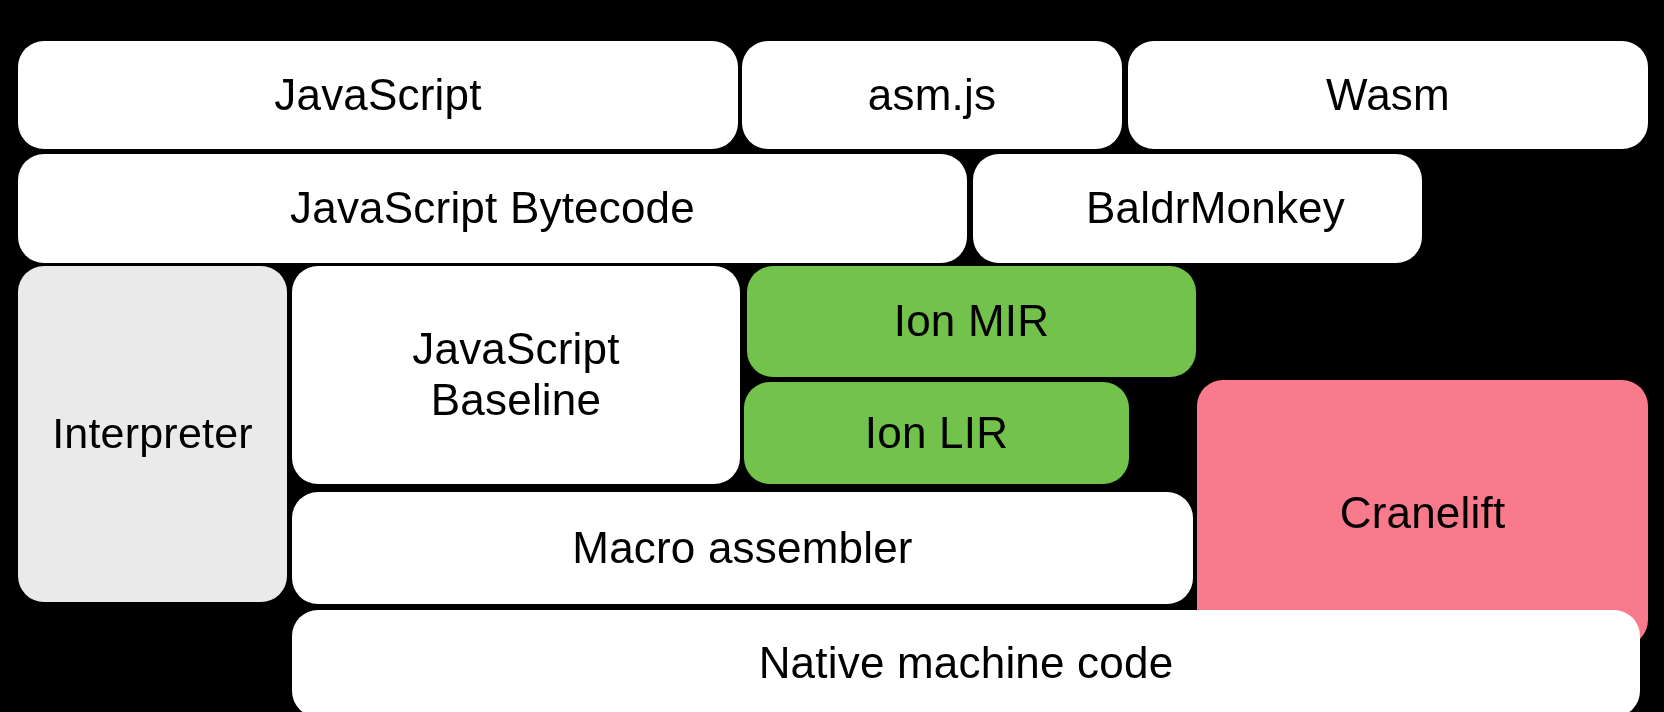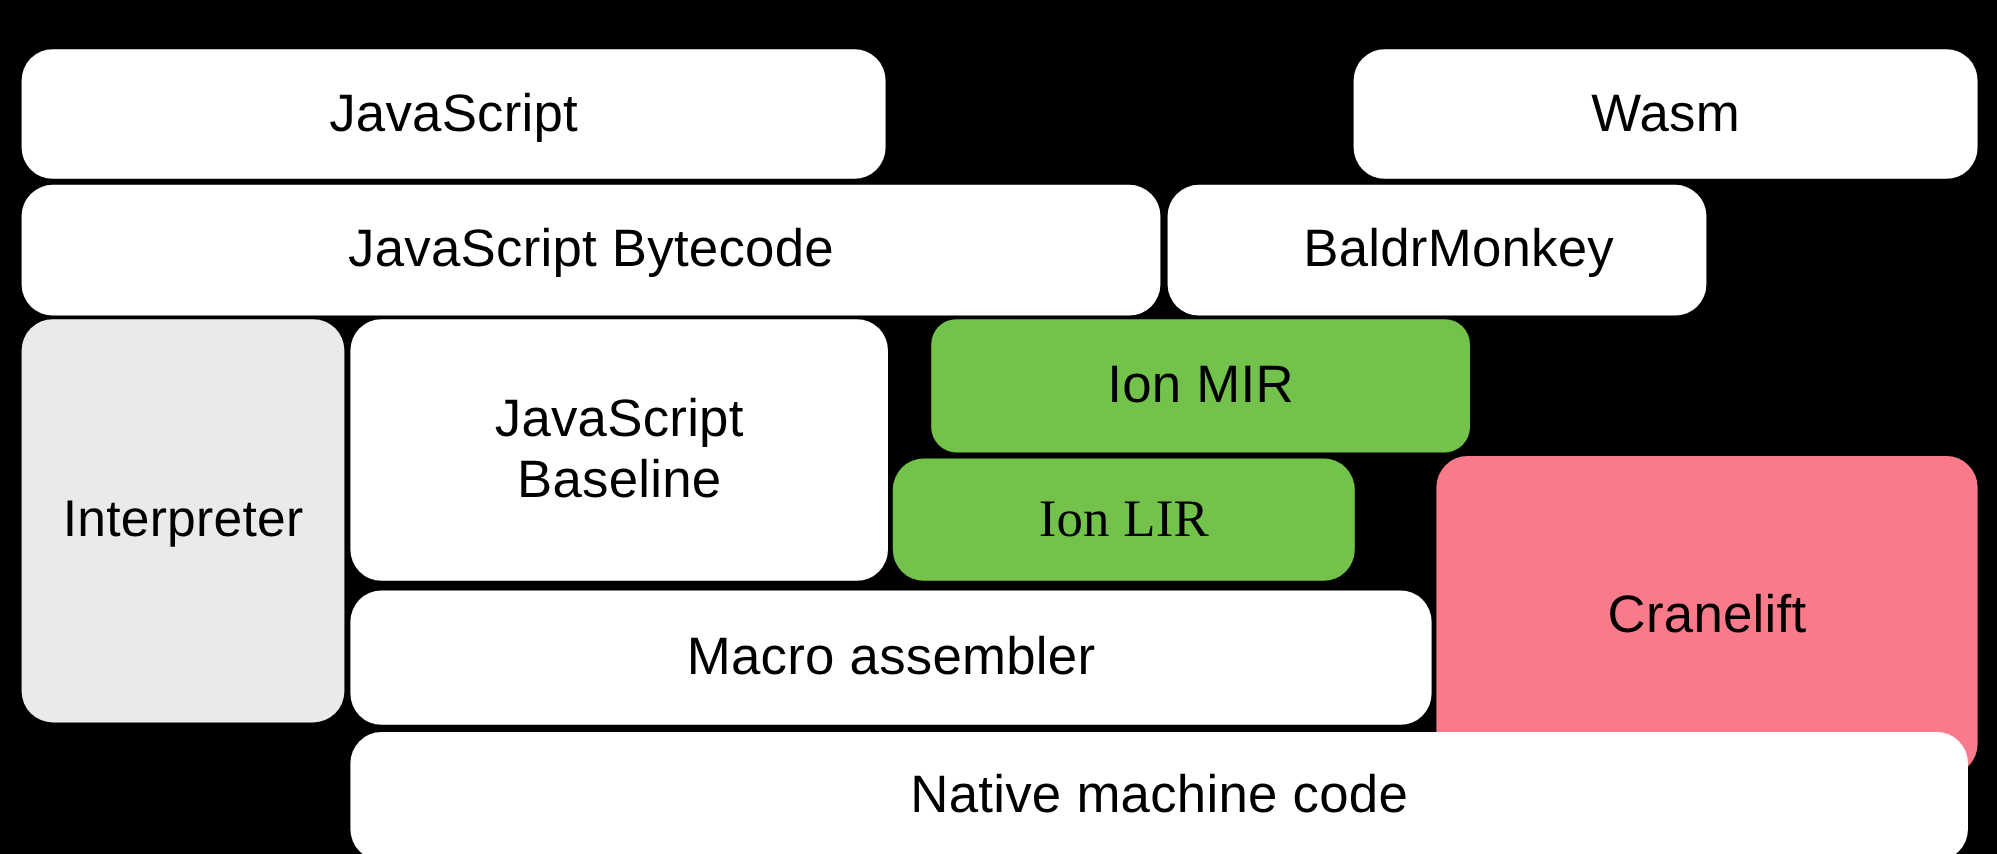--- a/index.html
+++ b/index.html
@@ -41,33 +41,34 @@
   #n-asmjs            { left: 742px;  top: 9px;   width: 380px; height: 108px; }
   #n-wasm             { left: 1128px; top: 9px;   width: 520px; height: 108px; }
 
   
   #n-js-bytecode      { left: 18px;   top: 122px; width: 949px; height: 109px; }
   #n-baldrmonkey      { left: 973px;  top: 122px; width: 449px; height: 109px; padding-left: 36px; }
 
   
   #n-interpreter      { left: 18px;   top: 234px; width: 269px; height: 336px; font-size: 43px; }
   #n-js-baseline      { left: 292px;  top: 234px; width: 448px; height: 218px; }
-  #n-ion-mir          { left: 776px;  top: 234px; width: 449px; height: 111px; border-radius: 21px; }
-  #n-ion-lir          { left: 744px;  top: 350px; width: 385px; height: 102px; font-family: Liberation Serif, serif; }
+  #n-ion-mir          { left: 747px;  top: 234px; width: 449px; height: 111px; }
+  #n-ion-lir          { left: 744px;  top: 350px; width: 385px; height: 102px; }
   #n-macro-assembler  { left: 292px;  top: 460px; width: 901px; height: 112px; }
   #n-cranelift        { left: 1197px; top: 348px; width: 451px; height: 266px; }
   #n-native-code      { left: 292px;  top: 578px; width: 1348px; height: 107px; }
 </style>
 </head>
 <body>
 
 <div id="canvas">
 
   <div class="node fill-white" id="n-javascript">JavaScript</div>
 
+  <div class="node fill-white" id="n-asmjs">asm.js</div>
 
   <div class="node fill-white" id="n-wasm">Wasm</div>
 
   <div class="node fill-white" id="n-js-bytecode">JavaScript Bytecode</div>
 
   <div class="node fill-white" id="n-baldrmonkey">BaldrMonkey</div>
 
   <div class="node fill-gray" id="n-interpreter">Interpreter</div>
 
   <div class="node fill-white" id="n-js-baseline">JavaScript

